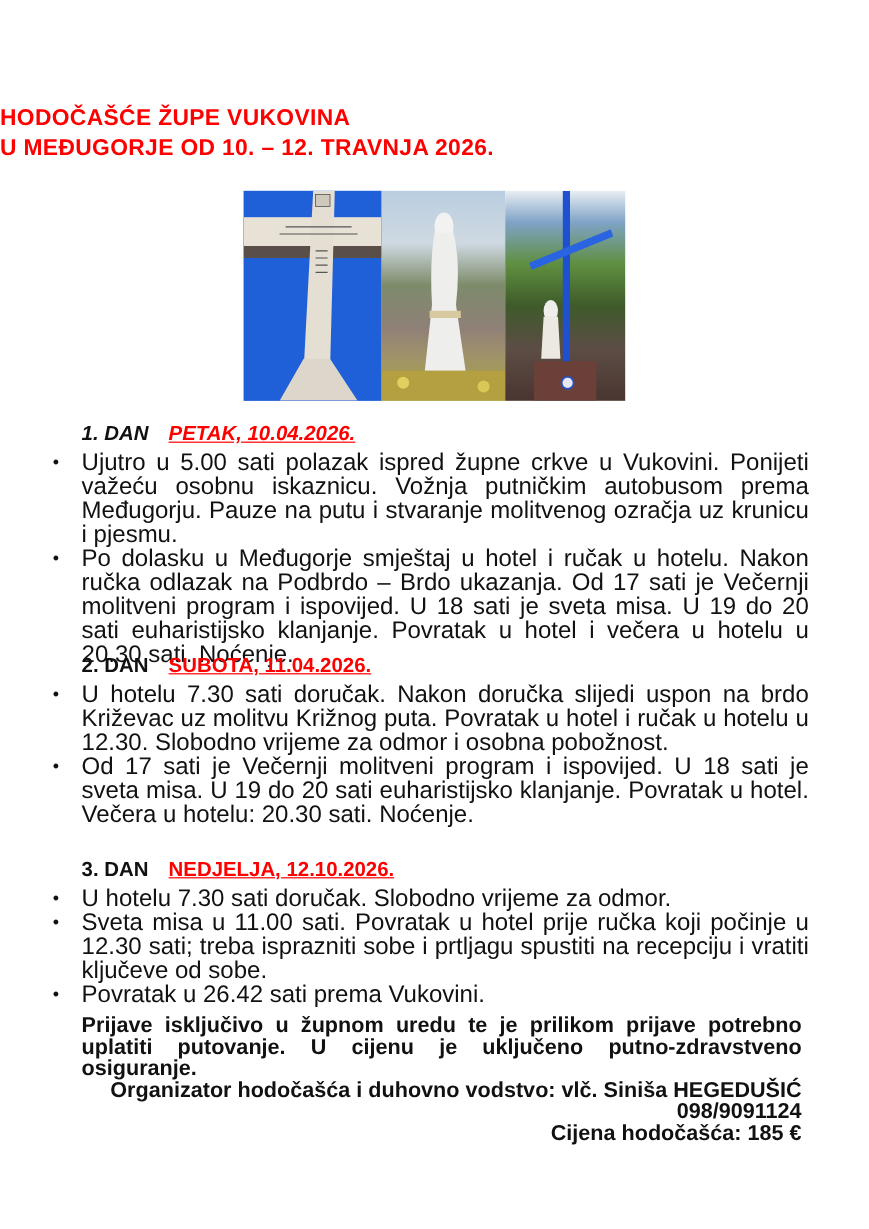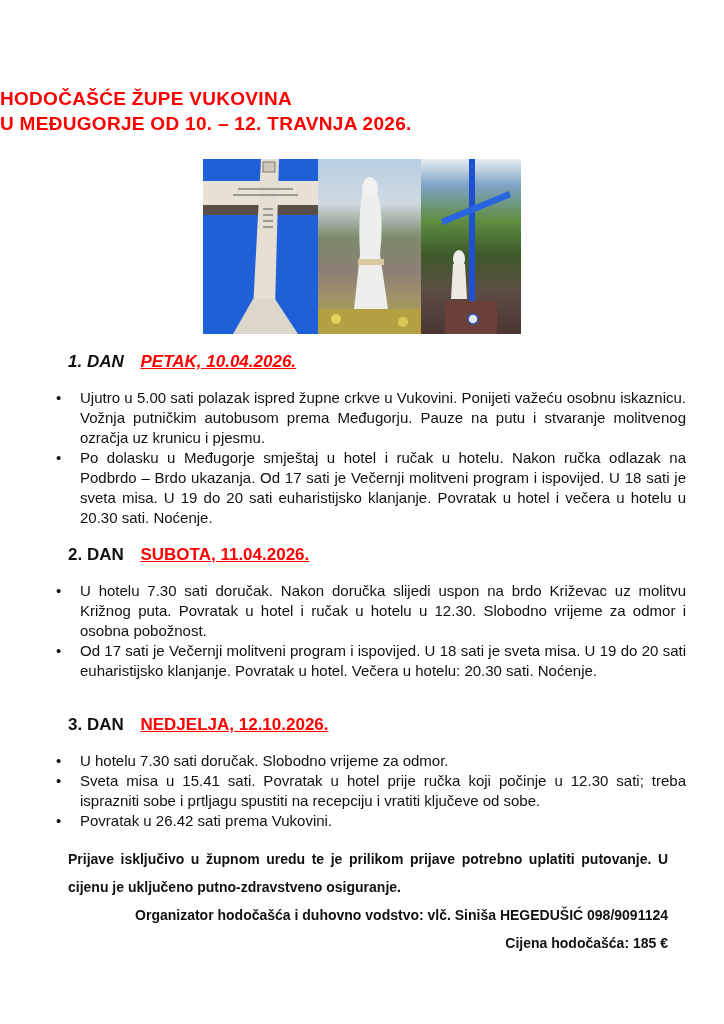--- a/index.html
+++ b/index.html
@@ -8,24 +8,24 @@
     .title.l1 { top: 88px; }
     .title.l2 { top: 113px; }
     .photos { position: absolute; left: 203px; top: 159px; width: 318px; height: 175px; display: flex; }
     .photo { height: 175px; position: relative; overflow: hidden; }
     .p1 { width: 115px; background: #1d5fd6; }
     .p2 { width: 103px; background: linear-gradient(#b9cee0 0%, #cfd9e2 25%, #7d8b6a 45%, #8f8078 65%, #a19468 80%, #a7a33a 100%); }
     .p3 { width: 100px; background: linear-gradient(#e8eef2 0%, #7fa3c7 15%, #5f8f40 35%, #3e5a2a 55%, #5c4d45 75%, #4a3530 100%); }
     .heading { position: absolute; left: 68px; font-weight: bold; font-size: 17px; }
     .heading .day { color: #111; margin-right: 12px; }
     .heading .date { color: #ff0000; text-decoration: underline; }
-    ul.items { position: absolute; left: 42px; width: 632px; margin: 12px; padding: 0; list-style: none; font-size: 15px; line-height: 20px; }
+    ul.items { position: absolute; left: 42px; width: 632px; margin: 0; padding: 0; list-style: none; font-size: 20px; line-height: 20px; }
     ul.items li { position: relative; padding-left: 26px; text-align: justify; }
     ul.items li::before { content: "\2022"; position: absolute; left: 2px; top: 0; font-size: 15px; }
-    .footer { position: absolute; left: 68px; width: 600px; top: 845px; font-weight: bold; font-size: 14px; line-height: 28px; }
+    .footer { position: absolute; left: 68px; width: 600px; top: 845px; font-weight: bold; font-size: 18px; line-height: 18px; }
     .footer p { margin: 0; text-align: right; }
     .footer .just { text-align: justify; }
   </style>
 </head>
 <body>
 
 <div class="title l1">HODOČAŠĆE  ŽUPE  VUKOVINA</div>
 <div class="title l2">U  MEĐUGORJE  OD 10. – 12. TRAVNJA 2026.</div>
 
 <div class="photos">
@@ -84,21 +84,21 @@
   <li>U hotelu 7.30 sati doručak. Nakon doručka slijedi uspon na brdo Križevac uz molitvu Križnog puta. Povratak u hotel i ručak u hotelu u 12.30. Slobodno vrijeme za odmor i osobna pobožnost.</li>
   <li>Od 17 sati je Večernji molitveni program i ispovijed. U 18 sati je sveta misa. U 19 do 20 sati euharistijsko klanjanje. Povratak u hotel. Večera u hotelu: 20.30 sati. Noćenje.</li>
 </ul>
 
 <div class="heading" style="top:715px;">
   <span class="day">3. DAN</span>
   <span class="date">NEDJELJA, 12.10.2026.</span>
 </div>
 <ul class="items" style="top:739px;">
   <li>U hotelu 7.30 sati doručak.  Slobodno vrijeme za odmor.</li>
-  <li>Sveta misa u 15.41 sati. Povratak u hotel prije ručka koji počinje u 12.30 sati; treba isprazniti sobe i prtljagu spustiti na recepciju i vratiti ključeve od sobe.</li>
+  <li>Sveta misa u 11.00 sati. Povratak u hotel prije ručka koji počinje u 12.30 sati; treba isprazniti sobe i prtljagu spustiti na recepciju i vratiti ključeve od sobe.</li>
   <li>Povratak  u 26.42 sati prema Vukovini.</li>
 </ul>
 
 <div class="footer">
   <p class="just">Prijave isključivo u župnom uredu te je prilikom prijave potrebno uplatiti putovanje.  U cijenu je uključeno putno-zdravstveno osiguranje.</p>
   <p>Organizator hodočašća i duhovno vodstvo:  vlč. Siniša HEGEDUŠIĆ  098/9091124</p>
   <p>Cijena hodočašća: 185 €</p>
 </div>
 
 </body></html>

